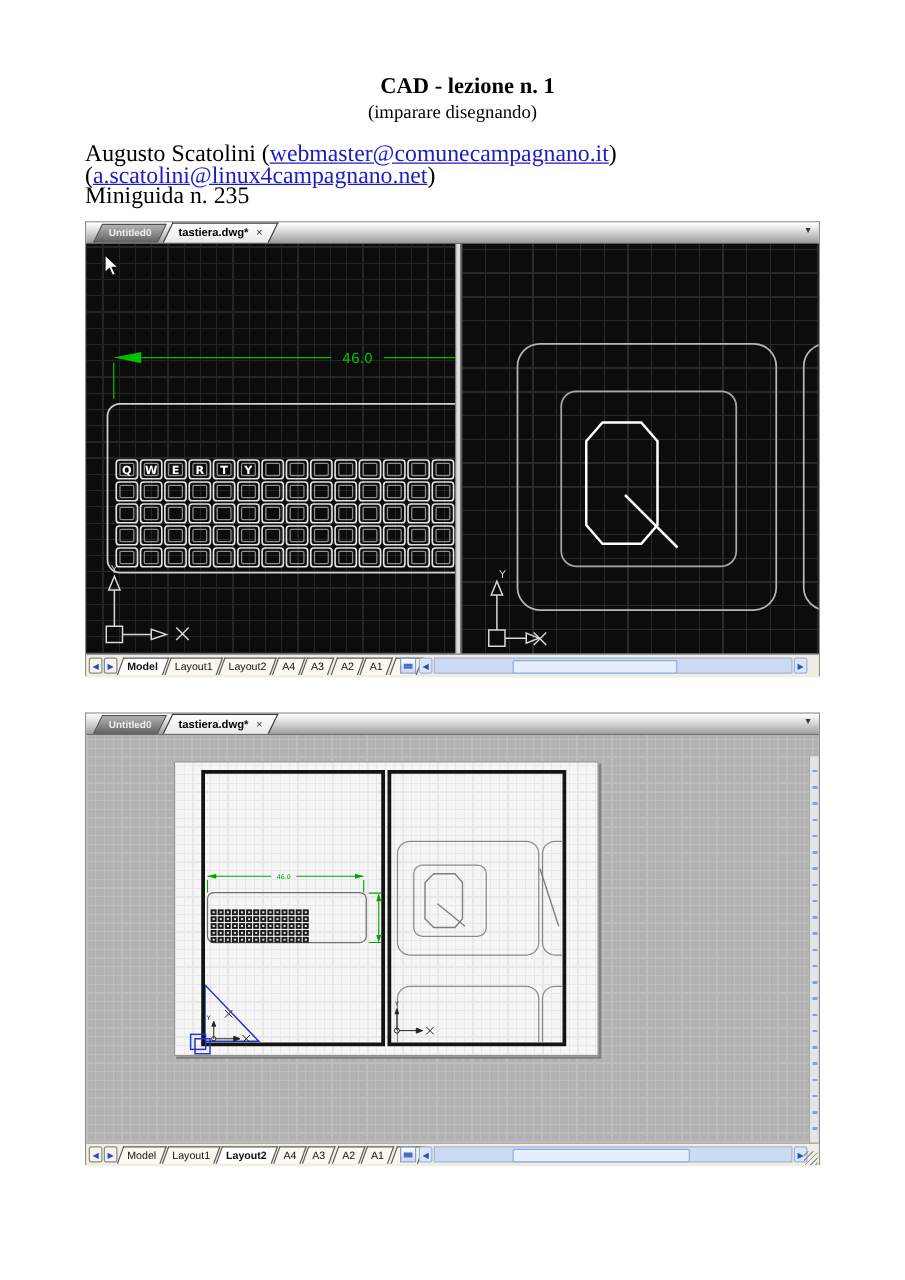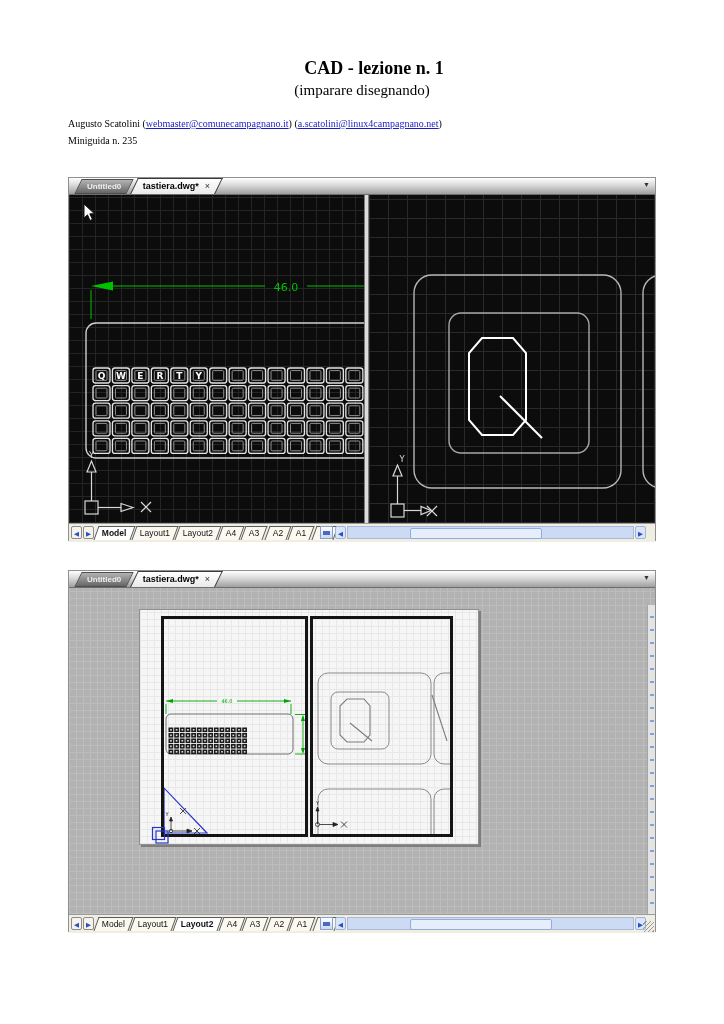--- a/index.html
+++ b/index.html
@@ -4,21 +4,21 @@
 <style>
   html,body{margin:0;padding:0;background:#fff;}
   #page{position:relative;width:724px;height:1024px;background:#ffffff;overflow:hidden;
         font-family:"Liberation Serif",serif;color:#000;}
   .abs{position:absolute;}
 
   
   #header{position:absolute;top:58px;left:0;width:724px;text-align:center;}
   #page-title{font-size:18px;font-weight:bold;padding-left:24px;}
   #page-subtitle{font-size:15px;margin-top:3px;}
-  #author-block{position:absolute;top:116px;left:68px;font-size:10px;line-height:16.5px;}
+  #author-block{position:absolute;top:116px;left:68px;font-size:19px;line-height:16.5px;}
   a.mail{color:#1c1cc4;text-decoration:underline;cursor:pointer;}
 
   
   .win{position:absolute;left:68px;width:588px;border:1px solid #8f8f8f;background:#ece9d8;box-sizing:border-box;}
   .tabbar{position:relative;height:17px;background:linear-gradient(#ffffff,#d9d9d9 45%,#9f9f9f);
           border-bottom:1px solid #6d6d6d;display:flex;align-items:flex-end;padding-left:9px;box-sizing:border-box;}
   .dtab{height:13px;line-height:13px;font-family:"Liberation Sans",sans-serif;font-size:8px;
         transform:skewX(-26deg);border:1px solid #4e4e4e;padding:0 8px;
         background:linear-gradient(#b3b3b3,#666);color:#eee;font-weight:bold;}
   .dtab>span{display:inline-block;transform:skewX(26deg);}

